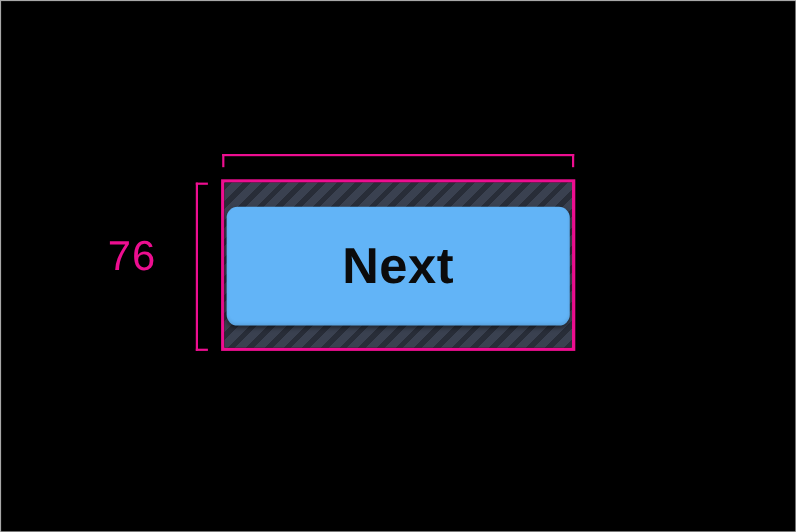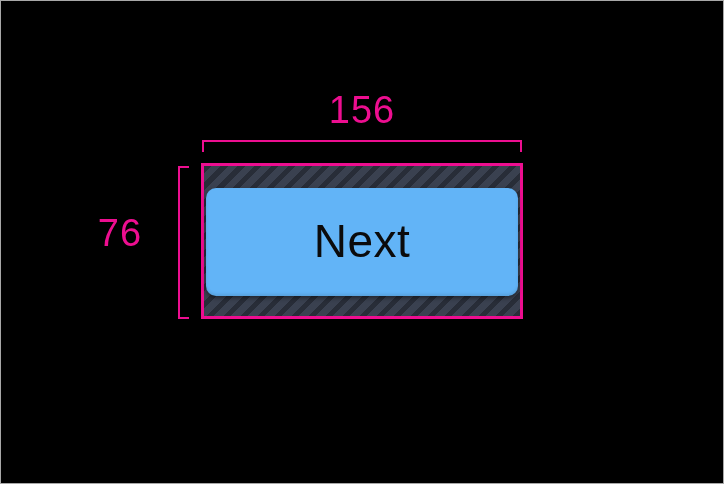--- a/index.html
+++ b/index.html
@@ -98,31 +98,30 @@
     justify-content: center;
     box-shadow: 0 2px 4px rgba(0, 0, 0, 0.45), inset 0 -2px 3px rgba(0, 0, 0, 0.10);
     cursor: pointer;
     padding: 0;
   }
   .next-btn span {
     color: var(--button-text, #0b0b0c);
     font-family: "Liberation Sans", sans-serif;
     font-size: 46px;
     line-height: 46px;
-    font-weight: 400;
+    font-weight: 700;
     letter-spacing: 0.5px;
     transform: translateY(-1px);
   }
 </style>
 </head>
 <body>
 
 <div class="canvas">
 
-  <div class="dim-label width">156</div>
   <div class="bracket horizontal"></div>
 
   <div class="dim-label height">76</div>
   <div class="bracket vertical"></div>
 
   <div class="bounds">
     <div class="hatch"></div>
     <button class="next-btn">
       <span>Next</span>
     </button>

